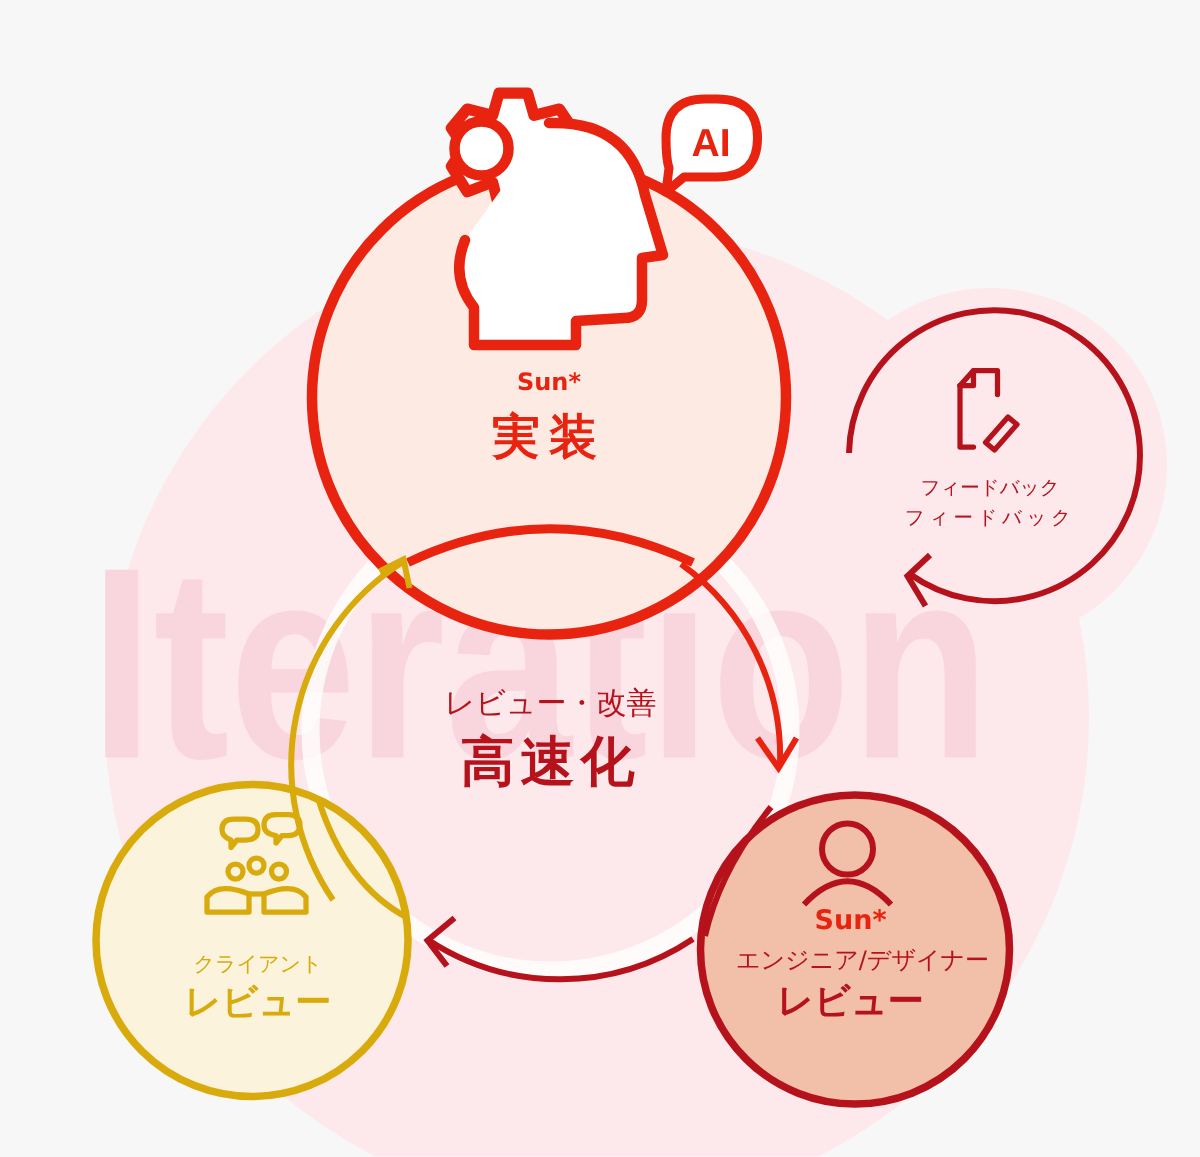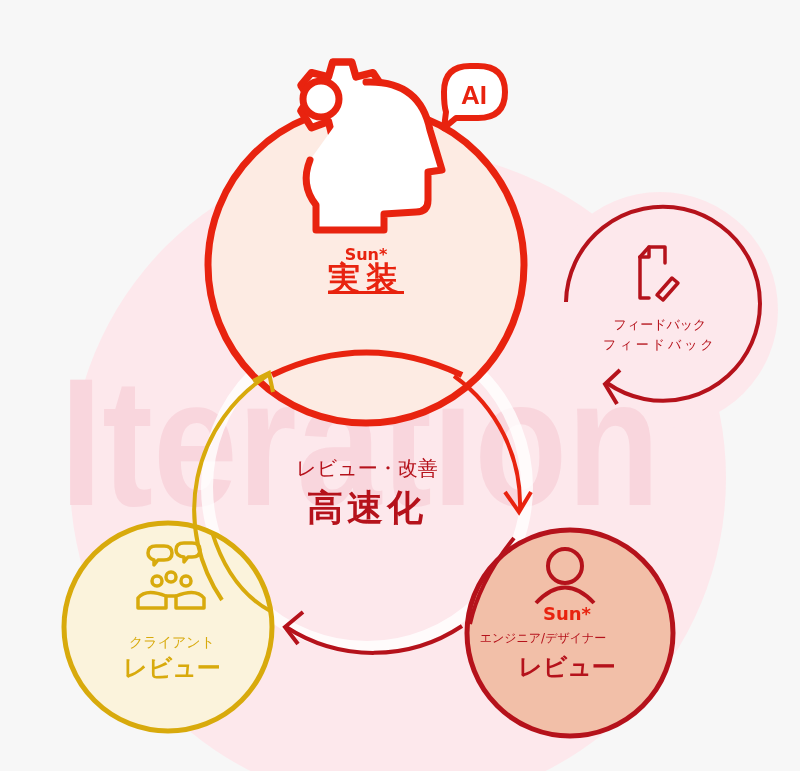--- a/index.html
+++ b/index.html
@@ -74,26 +74,26 @@
     <circle cx="157" cy="581" r="5"></circle>
     <circle cx="171" cy="577" r="5"></circle>
     <circle cx="186" cy="581" r="5"></circle>
     <path d="M138 608 L138 598 Q146 588 166 596 L166 608 Z"></path>
     <path d="M204 608 L204 598 Q196 588 176 596 L176 608 Z"></path>
     <line x1="166" y1="596" x2="176" y2="596"></line>
   </g>
 </svg>
 
 <div class="lbl" style="left:366px; top:245px; font-size:16px; color:#e8230f;">Sun*</div>
-<div class="lbl" style="left:366px; top:257px; font-size:32px; color:#e8230f; letter-spacing:6px;text-decoration:underline;">実装</div>
+<div class="lbl" style="left:366px; top:270px; font-size:32px; color:#e8230f; letter-spacing:6px;">実装</div>
 
 <div class="lbl" style="left:660px; top:316px; font-size:13px; color:#b5121b; font-weight:normal;">フィードバック</div>
 <div class="lbl" style="left:660px; top:336px; font-size:13px; color:#b5121b; font-weight:normal; letter-spacing:3px;">フィードバック</div>
 
 <div class="lbl" style="left:367px; top:455px; font-size:20px; color:#b5121b; font-weight:normal;">レビュー・改善</div>
 <div class="lbl" style="left:367px; top:484px; font-size:36px; color:#b5121b; letter-spacing:4px;">高速化</div>
 
 <div class="lbl" style="left:172px; top:634px; font-size:14px; color:#d8aa0c; font-weight:normal;text-align:center;">クライアント</div>
 <div class="lbl" style="left:172px; top:652px; font-size:24px; color:#d8aa0c;">レビュー</div>
 
 <div class="lbl" style="left:567px; top:603px; font-size:18px; color:#e8230f;">Sun*</div>
-<div class="lbl" style="left:543px; top:630px; font-size:12px; color:#b5121b; font-weight:normal;">エンジニア/デザイナー</div>
+<div class="lbl" style="left:575px; top:630px; font-size:16px; color:#b5121b; font-weight:normal;">エンジニア/デザイナー</div>
 <div class="lbl" style="left:567px; top:651px; font-size:24px; color:#b5121b;">レビュー</div>
 
 </body></html>

